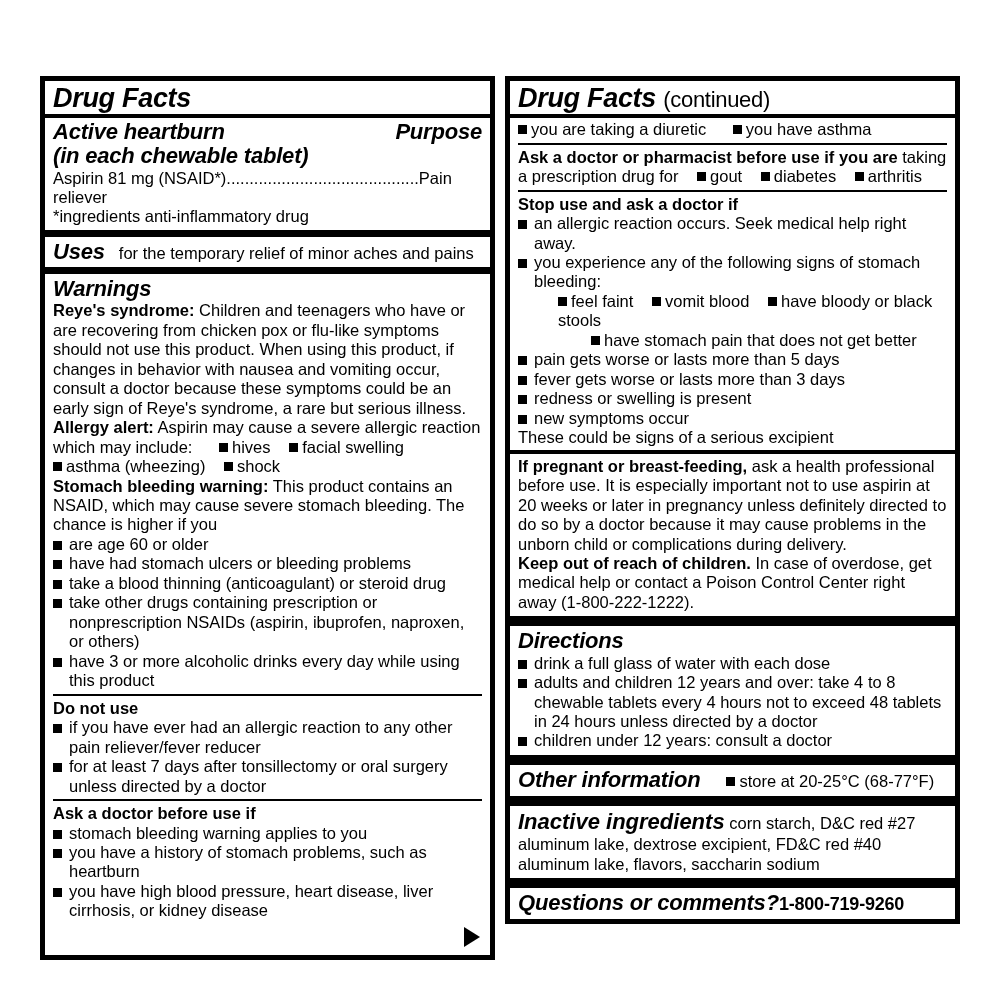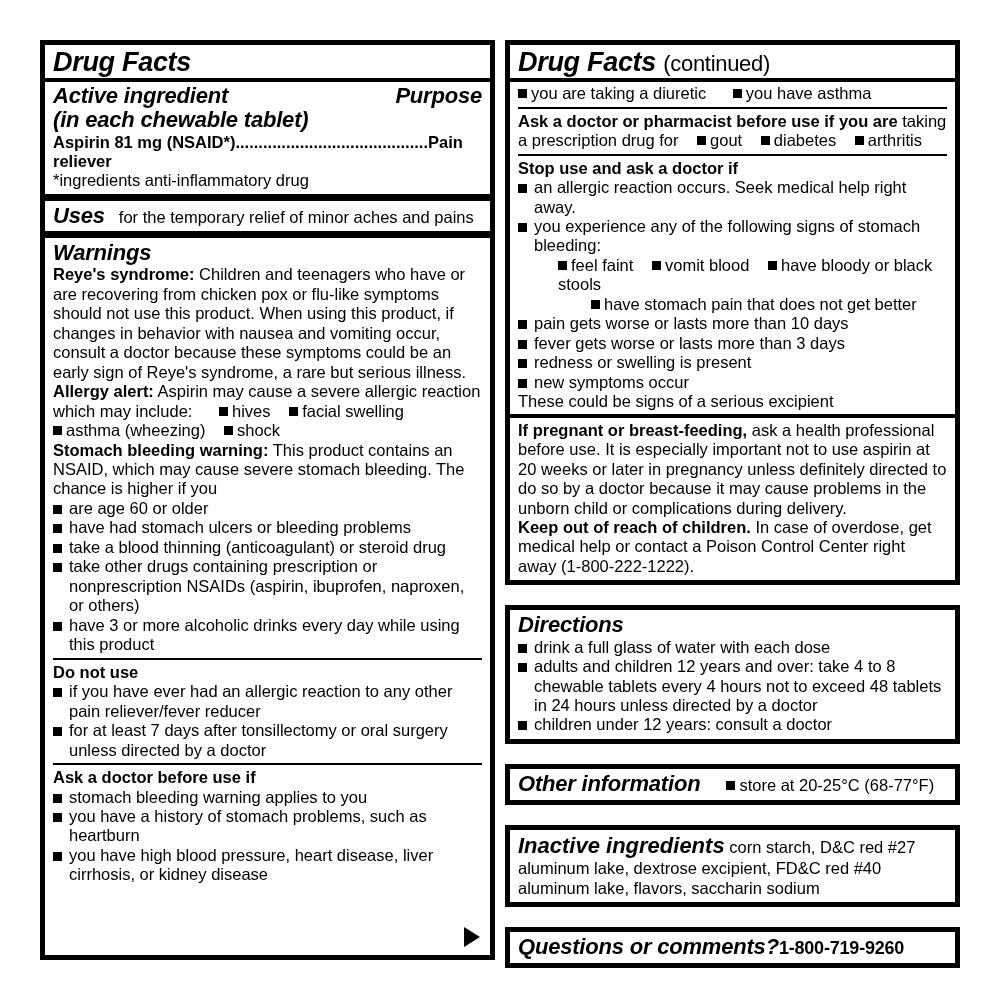--- a/index.html
+++ b/index.html
@@ -16,23 +16,24 @@
     position: absolute;
     left: 40px; top: 40px;
     width: 920px; height: 920px;
     display: flex;
     gap: 10px;
   }
   .col {
     display: flex;
     flex-direction: column;
     width: 547px;
+    margin-top: 36px;
   }
   .col-left { gap: 0; }
-  .col-right { gap: 20px; }
+  .col-right { gap: 0; }
 
   
   .box {
     border: 5px solid #000;
     background: #fff;
     box-sizing: border-box;
     padding: 3px 8px 4px 8px;
     position: relative;
   }
   .col-left > .box { height: 920px; display:flex; flex-direction:column; }
@@ -127,21 +128,21 @@
     margin-right: 4px;
   }
   .gap-l { display:inline-block; width: 22px; }
   .gap-m { display:inline-block; width: 14px; }
 
   .dotfill {
     letter-spacing: 0px;
   }
 
   .purpose-line {
-    display: flex; justify-content: space-between; align-items: baseline; font-weight: bold;
+    display: flex; justify-content: space-between; align-items: baseline;
   }
 
   .arrow {
     position: absolute;
     right: 10px; bottom: 8px;
     width: 0; height: 0;
     border-top: 10px solid transparent;
     border-bottom: 10px solid transparent;
     border-left: 16px solid #000;
   }
@@ -160,21 +161,21 @@
 <div class="label-root">
 
   <div class="col col-left">
     <div class="box">
 
       <div class="t-title">Drug Facts</div>
       <hr class="hr-title">
 
       <div>
         <div class="t-head-row">
-          <div class="t-head">Active ingredient</div>
+          <div class="t-head">Active heartburn</div>
           <div class="t-head">Purpose</div>
         </div>
         <div class="t-head">(in each chewable tablet)</div>
         <div class="purpose-line t-body">
           <span><span>Aspirin 81 mg (NSAID*)</span><span class="dotfill">..........................................</span><span>Pain reliever</span></span>
         </div>
         <div class="t-body">*ingredients anti-inflammatory drug</div>
       </div>
 
       <hr class="hr-heavy">
@@ -278,21 +279,21 @@
         </ul>
         <div class="t-body" style="margin-left:40px;">
           <span class="sq"></span><span>feel faint</span>
           <span class="gap-m"></span><span class="sq"></span><span>vomit blood</span>
           <span class="gap-m"></span><span class="sq"></span><span>have bloody or black stools</span>
         </div>
         <div class="t-body" style="margin-left:48px;padding-left:25px;">
           <span class="sq"></span><span>have stomach pain that does not get better</span>
         </div>
         <ul class="bl">
-          <li>pain gets worse or lasts more than 10 days</li>
+          <li>pain gets worse or lasts more than 5 days</li>
           <li>fever gets worse or lasts more than 3 days</li>
           <li>redness or swelling is present</li>
           <li>new symptoms occur</li>
         </ul>
         <div class="t-body">These could be signs of a serious excipient</div>
       </div>
 
       <hr class="hr-mid">
 
       <div>

